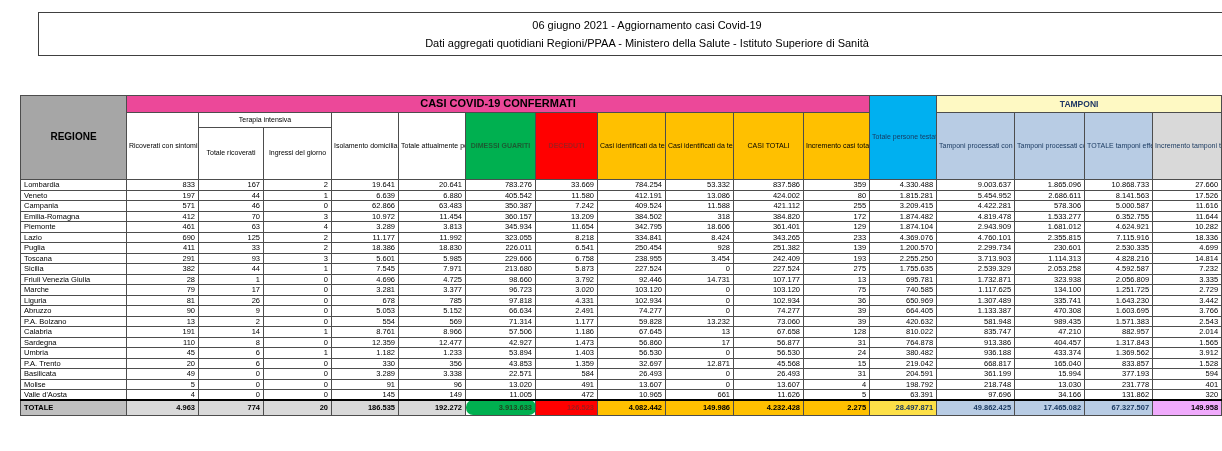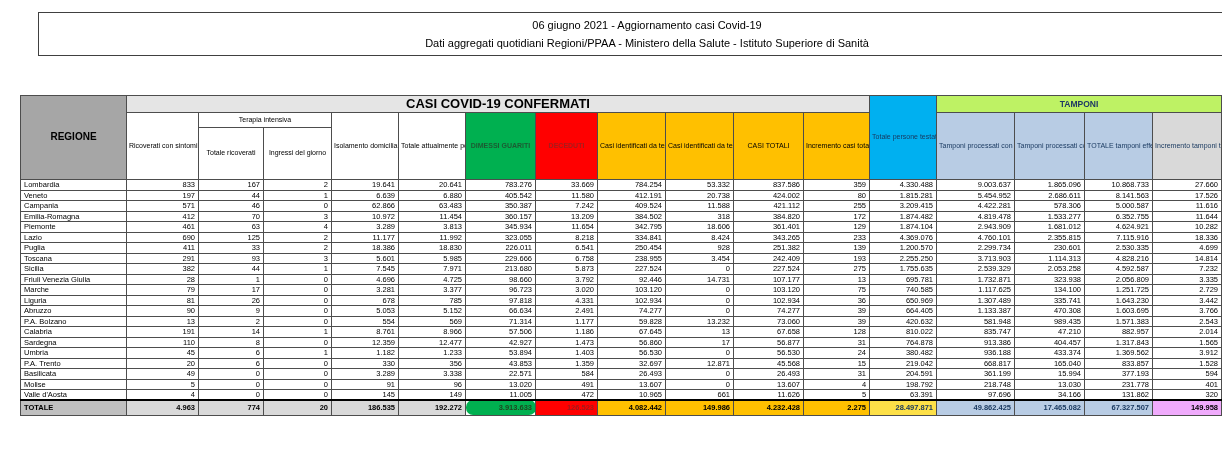--- a/index.html
+++ b/index.html
@@ -51,22 +51,22 @@
     vertical-align: middle;
     line-height: 1.25;
     white-space: normal;
     color: #000;
     background: #ffffff;
   }
   thead tr.r1 { height: 17px; }
   thead tr.r2 { height: 15px; }
   thead tr.r3 { height: 52px; }
   th.h-regione   { background: #a6a6a6; font-weight: bold; font-size: 10px; }
-  th.h-band      { background: #e5e5e5; font-weight: bold; font-size: 13px; }
-  th.h-tamponi   { background: #bef264; font-weight: bold; font-size: 8.5px; color: #1f3864; }
+  th.h-band      { background: #ec4899; font-weight: bold; font-size: 11px; }
+  th.h-tamponi   { background: #fef9c3; font-weight: bold; font-size: 8.5px; color: #1f3864; }
   th.h-green     { background: #00b050; color: #1c5b33; font-weight: bold; }
   th.h-red       { background: #ff0000; color: #a61c1c; font-weight: bold; }
   th.h-yellow    { background: #ffc000; color: #000000; }
   th.h-cyan      { background: #00b0f0; color: #17375e; }
   th.h-peri      { background: #b8cce4; color: #17375e; }
   th.h-incrtamp  { background: #d9d9d9; color: #17375e; }
   
   tbody td {
     height: 10.5px;
     font-size: 7.5px;
@@ -172,21 +172,21 @@
       <tr class="data-row">
         <td class="region">Veneto</td>
         <td class="num">197</td>
         <td class="num">44</td>
         <td class="num">1</td>
         <td class="num">6.639</td>
         <td class="num">6.880</td>
         <td class="num">405.542</td>
         <td class="num">11.580</td>
         <td class="num">412.191</td>
-        <td class="num">20.738</td>
+        <td class="num">13.086</td>
         <td class="num">424.002</td>
         <td class="num">80</td>
         <td class="num">1.815.281</td>
         <td class="num">5.454.952</td>
         <td class="num">2.686.611</td>
         <td class="num">8.141.563</td>
         <td class="num">17.526</td>
       </tr>
       <tr class="data-row">
         <td class="region">Campania</td>

